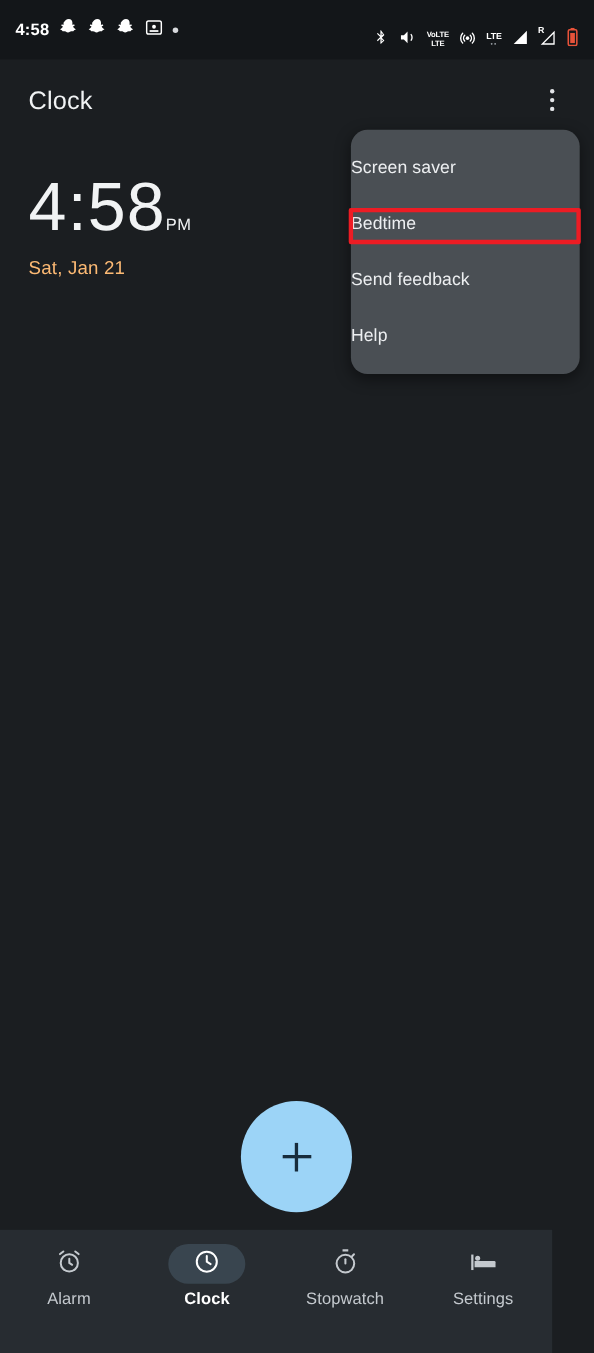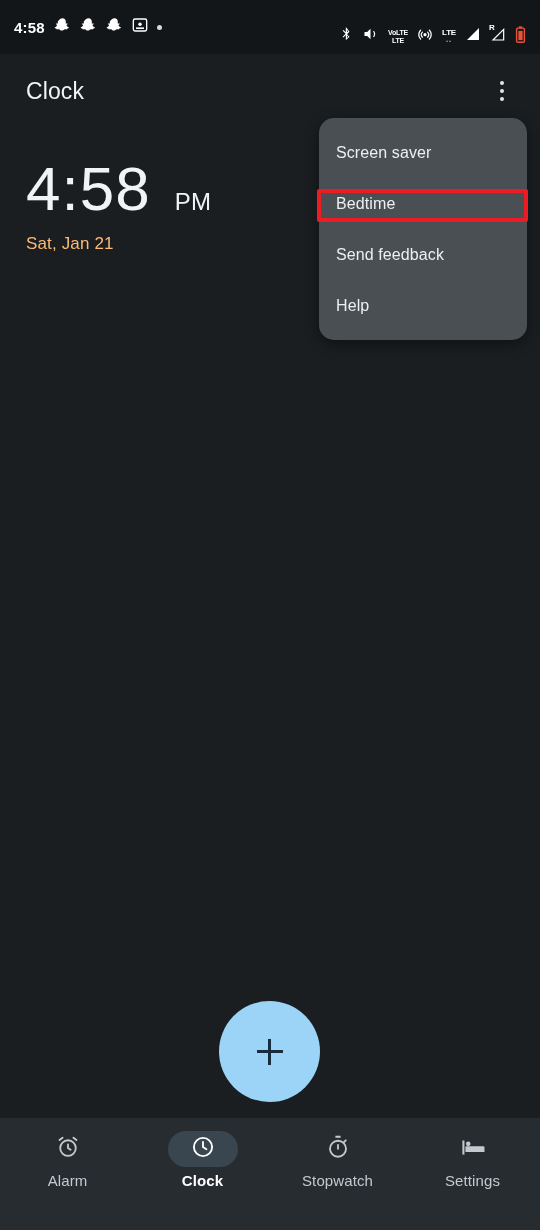--- a/index.html
+++ b/index.html
@@ -42,38 +42,38 @@
   #overflow-btn span { width:4px; height:4px; border-radius:50%; background:#e3e5e8; display:block; }
 
   
   #clock-face { position:absolute; top:158px; left:26px; }
   #time-row { display:flex; align-items:baseline; }
   #time-main {
     font-size:62px; font-weight:300; color:#f1f3f4;
     letter-spacing:1px; line-height:1;
   }
   #time-ampm {
-    font-size:24px; font-weight:400; color:#f1f3f4;
-    margin-left:24px; letter-spacing:.4px;
+    font-size:15px; font-weight:400; color:#f1f3f4;
+    margin-left:0; letter-spacing:.4px;
   }
   #date-line {
     margin-top:14px; font-size:17px; font-weight:400;
     color:#fdba74; letter-spacing:.15px;
   }
 
   
   #overflow-menu {
     position:absolute; left:319px; top:118px; width:208px;
     background:#4a4f54; border-radius:15px;
     padding:9px 0 9px 0;
     box-shadow:0 4px 14px rgba(0,0,0,.45);
   }
   .menu-item {
     height:51px; display:flex; align-items:center;
-    padding-left:17px; font-size:16px; color:#edeff1;
+    font-size:16px; color:#edeff1;
     cursor:pointer; letter-spacing:.1px;
   }
   
   #menu-highlight {
     position:absolute; left:317px; top:189px;
     width:211px; height:33px;
     border:4px solid #ed1c24; border-radius:2px;
     pointer-events:none;
   }
 
@@ -86,21 +86,21 @@
   }
   #fab-plus { position:relative; width:26px; height:26px; }
   #fab-plus::before, #fab-plus::after {
     content:""; position:absolute; background:#172c3c;
   }
   #fab-plus::before { left:11px; top:0; width:3px; height:26px; }
   #fab-plus::after  { top:11px; left:0; height:3px; width:26px; }
 
   
   #bottom-nav {
-    position:absolute; left:0; top:1118px; width:540px; height:112px;
+    position:absolute; left:0; top:1118px; width:502px; height:112px;
     background:#272c31;
   }
   #nav-items { display:flex; width:100%; height:82px; }
   .nav-item {
     flex:1; display:flex; flex-direction:column; align-items:center;
     justify-content:flex-start; padding-top:13px; cursor:pointer;
   }
   .nav-pill {
     width:70px; height:36px; border-radius:18px;
     display:flex; align-items:center; justify-content:center;

